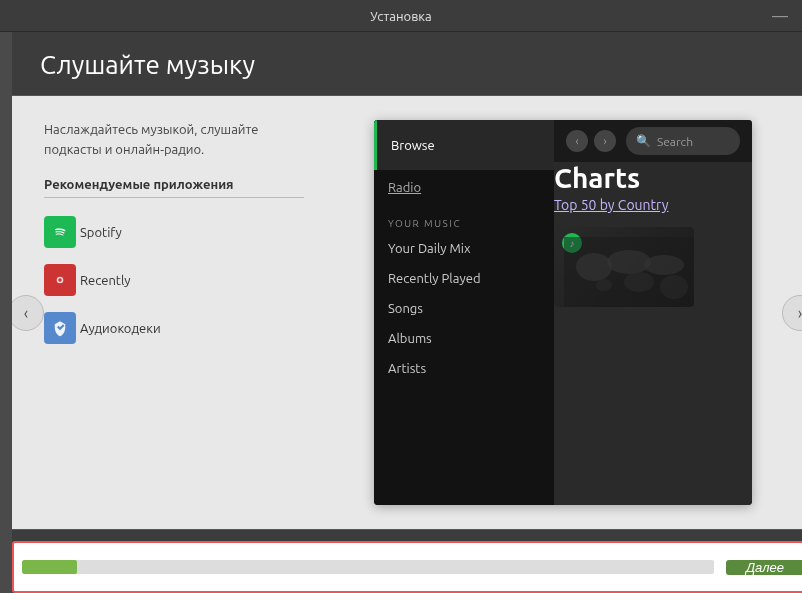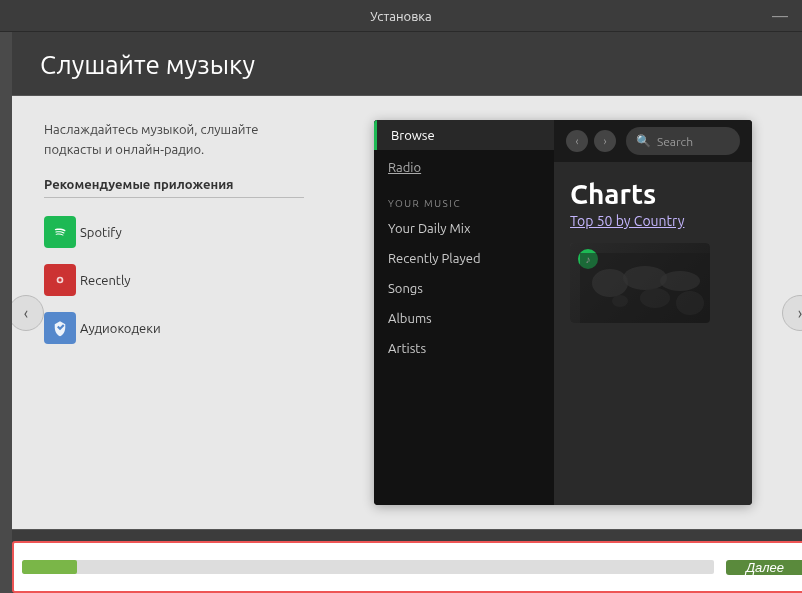--- a/index.html
+++ b/index.html
@@ -173,21 +173,21 @@
     
     .spotify-sidebar {
       width: 180px;
       background: #121212;
       flex-shrink: 0;
       display: flex;
       flex-direction: column;
     }
 
     .spotify-nav-item {
-      padding: 8px 14px;
+      padding: 18px 14px;
       color: #aaa;
       font-size: 13px;
       cursor: pointer;
     }
     .spotify-nav-item.active {
       color: #fff;
       background: #282828;
       border-left: 3px solid #1db954;
     }
     .spotify-nav-item.radio {
@@ -259,21 +259,21 @@
       color: #999;
       font-size: 12px;
     }
 
     .spotify-search-text {
       color: #999;
       font-size: 12px;
     }
 
     .spotify-hero {
-      padding: 16px;
+      padding: 0;
     }
 
     .spotify-charts-title {
       color: #fff;
       font-size: 28px;
       font-weight: 700;
       margin-bottom: 4px;
     }
 
     .spotify-charts-sub {

